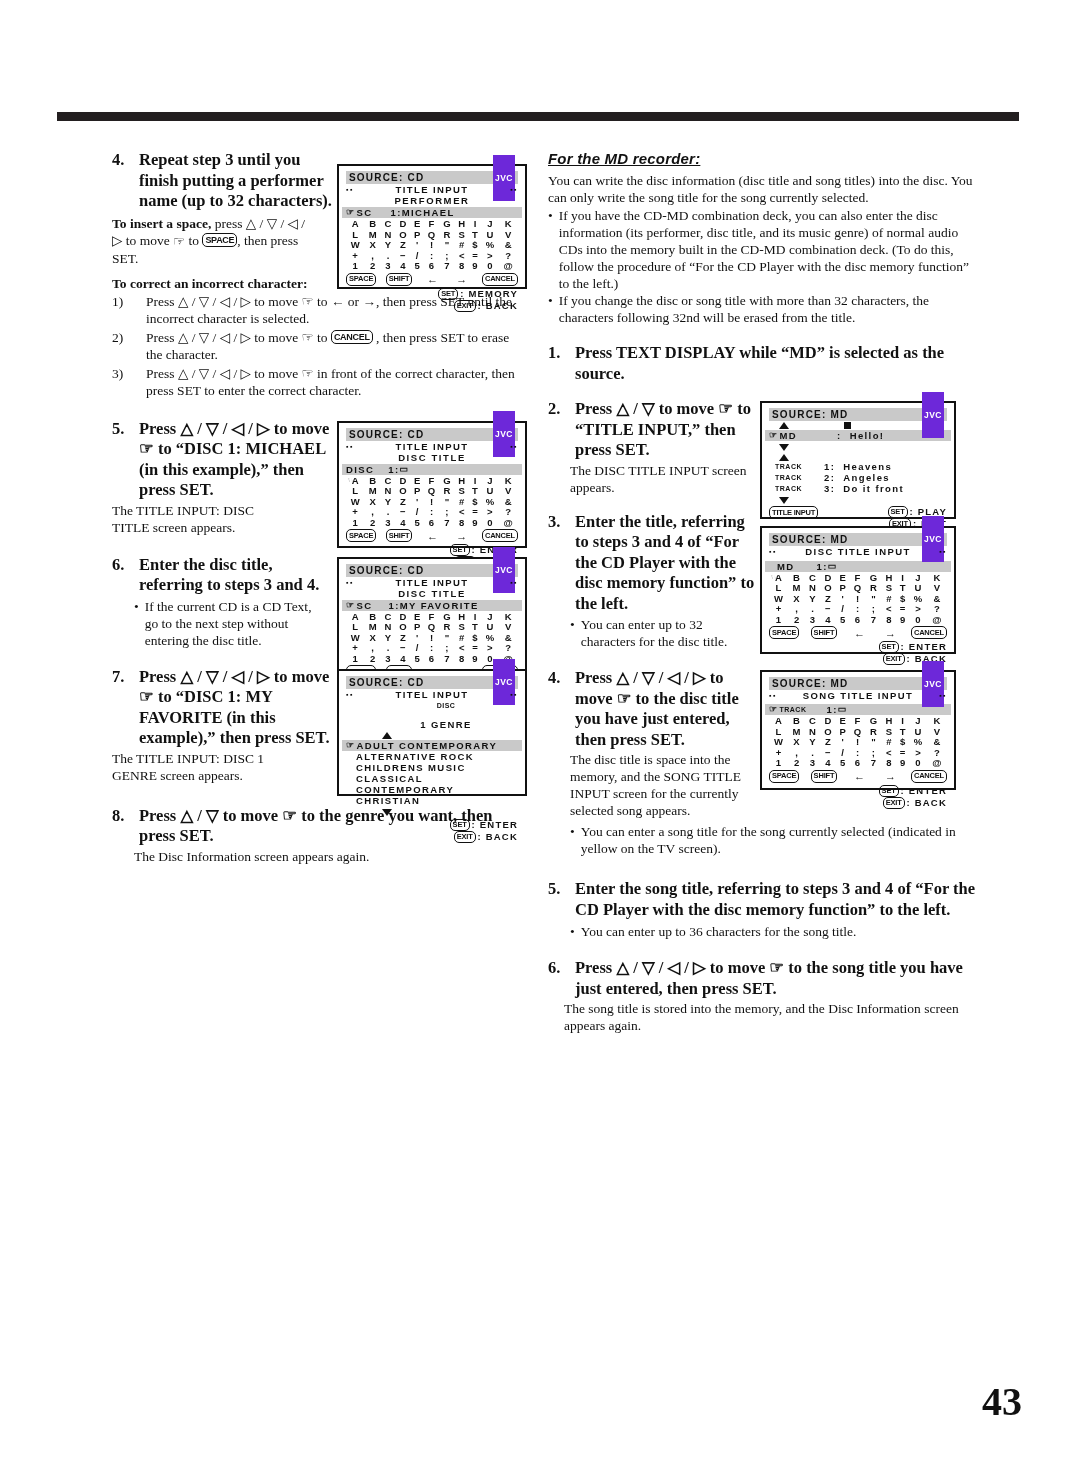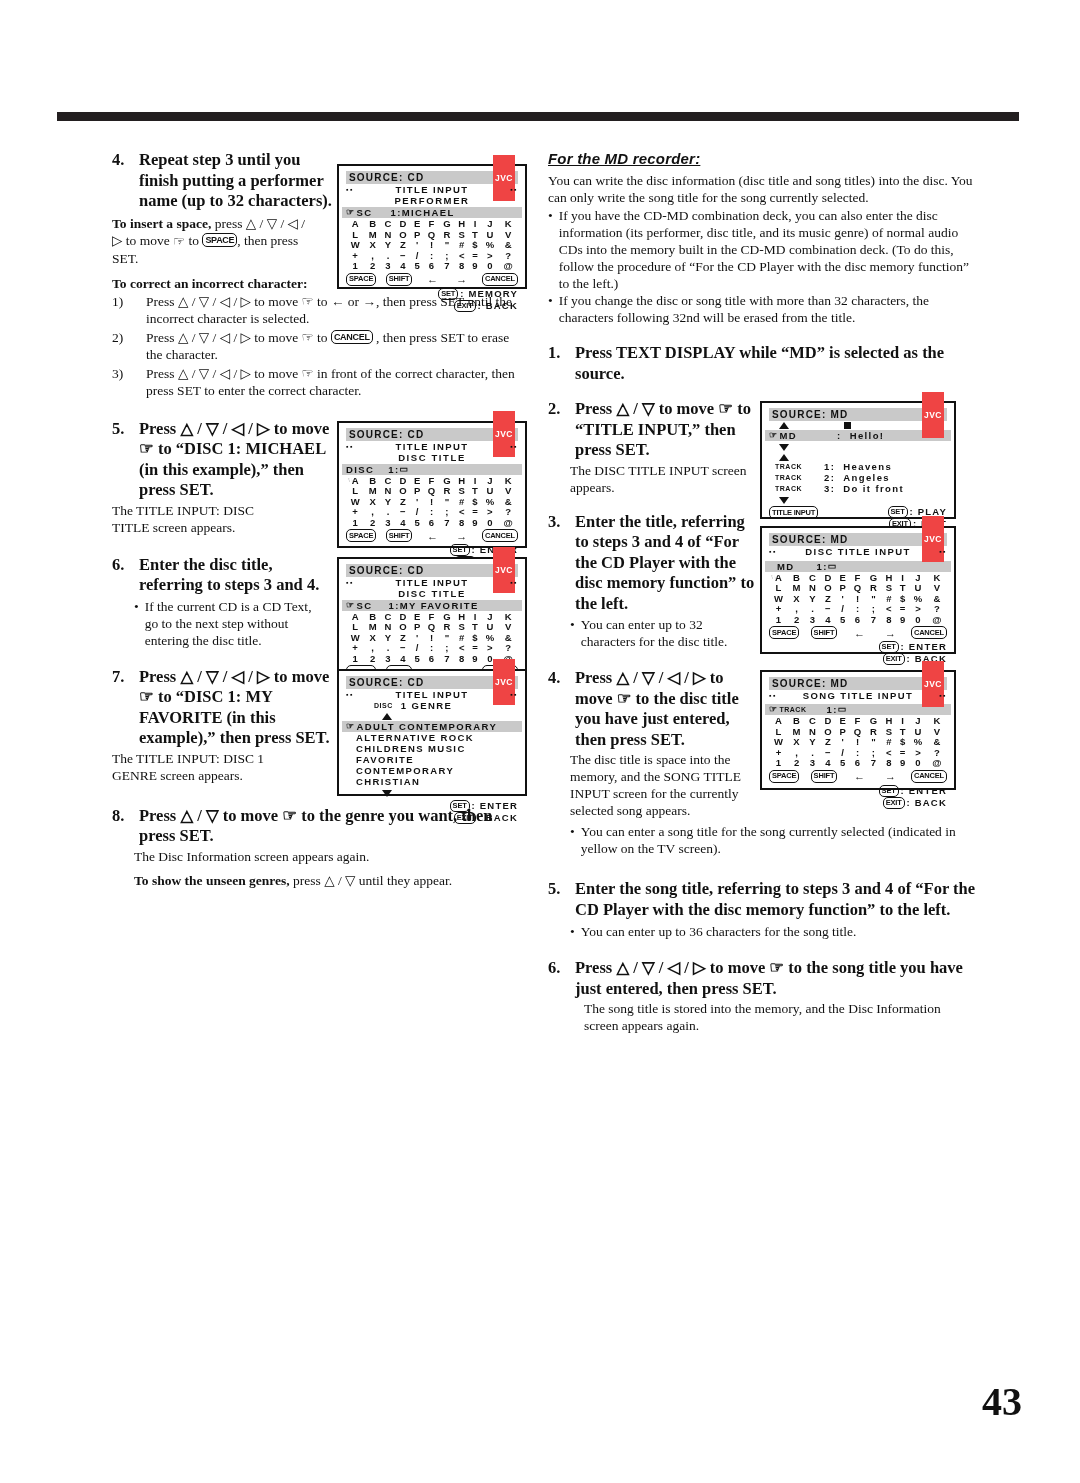--- a/index.html
+++ b/index.html
@@ -64,21 +64,21 @@
     font-family:"Liberation Sans", sans-serif;
     position:relative;
     padding:5px 7px 5px 7px;
   }
   .tv .hdr {
     background:#c9c9c9; height:13px; display:flex; align-items:center;
     font-size:10px; font-weight:bold; letter-spacing:1.2px;
     padding:0 3px; justify-content:space-between;
   }
   .jvc {
-    background:#ef4444; color:#fff; font-size:8.5px; font-weight:bold;
+    background:#6d28d9; color:#fff; font-size:8.5px; font-weight:bold;
     letter-spacing:.5px; padding:18px 2px; line-height:10px;
   }
   .tv .row-c { text-align:center; font-size:9.5px; font-weight:bold; letter-spacing:1.6px; line-height:11px; }
   .tv .rowflex { display:flex; align-items:center; font-size:9.5px; font-weight:bold; letter-spacing:1.4px; line-height:11px; }
   .sel { background:#c9c9c9; }
   .tiny { font-size:7px; letter-spacing:.5px; }
   .marks { font-size:7px; font-weight:bold; }
 
   table.kb { width:100%; border-collapse:collapse; margin-top:1px; }
   table.kb td {
@@ -516,37 +516,37 @@
         <div class="tv" style="position:absolute; left:225px; top:2px; width:190px; height:127px;">
           <div class="hdr">
             <span><span>SOURCE:</span>&nbsp;<span>CD</span></span>
             <span class="jvc">JVC</span>
           </div>
           <div class="rowflex" style="justify-content:space-between;align-items:flex-end;">
             <span class="marks">▪▪</span>
             <span>TITEL INPUT</span>
             <span class="marks">▪▪</span>
           </div>
-          <div class="rowflex" style="padding-left:28px; gap:8px;">
+          <div class="rowflex" style="padding-left:28px; gap:8px;flex-direction:column;">
             <span class="tiny">DISC</span>
             <span>1 GENRE</span>
           </div>
           <div style="padding-left:36px; line-height:7px;"><span class="triU"></span></div>
           <div class="sel rowflex" style="margin:1px -4px 0 -4px; padding:0 4px;">
             <span class="cursor">☞</span>
             <span>ADULT CONTEMPORARY</span>
           </div>
           <div class="rowflex" style="padding-left:10px;">
               <span>ALTERNATIVE ROCK</span>
             </div>
           <div class="rowflex" style="padding-left:10px;">
               <span>CHILDRENS MUSIC</span>
             </div>
           <div class="rowflex" style="padding-left:10px;">
-              <span>FAVORITE</span>
+              <span>CLASSICAL</span>
             </div>
           <div class="rowflex" style="padding-left:10px;">
               <span>CONTEMPORARY CHRISTIAN</span>
             </div>
           <div style="padding-left:36px; line-height:8px; margin-top:1px;"><span class="triD"></span></div>
           <div class="legend" style="margin-top:3px;">
             <div class="lrow">
                 <span class="lbx">SET</span>
                 <span>: ENTER</span>
               </div>
@@ -557,24 +557,20 @@
           </div>
         </div>
       </div>
 
       <div class="step" style="margin-top:22px;">
         <div class="step-head">
           <span class="step-num">8.</span>
           <span class="step-body">Press △ / ▽ to move ☞ to the genre you want, then press SET.</span>
         </div>
         <div class="sub" style="margin-left:22px;">The Disc Information screen appears again.</div>
-        <div class="sub" style="margin-left:22px; margin-top:7px;">
-          <span class="b">To show the unseen genres,</span>
-          <span>press △ / ▽ until they appear.</span>
-        </div>
       </div>
     </div>
 
     <div class="col-right">
 
       <div class="sec-title">For the MD recorder:</div>
       <div class="para">You can write the disc information (disc title and song titles) into the disc. You can only write the song title for the song currently selected.</div>
 
       <div class="bullet" style="margin-top:1px;">
         <span class="dot">•</span>
@@ -909,20 +905,20 @@
           <span class="dot">•</span>
           <span>You can enter up to 36 characters for the song title.</span>
         </div>
       </div>
 
       <div class="step" style="margin-top:18px;">
         <div class="step-head">
           <span class="step-num">6.</span>
           <span class="step-body">Press △ / ▽ / ◁ / ▷ to move ☞ to the song title you have just entered, then press SET.</span>
         </div>
-        <div class="sub" style="margin-left:36px;">The song title is stored into the memory, and the Disc Information screen appears again.</div>
+        <div class="sub" style="margin-left:16px;">The song title is stored into the memory, and the Disc Information screen appears again.</div>
       </div>
 
     </div>
   </div>
 
   <div class="pagenum">43</div>
 </div>
 
 </body></html>

